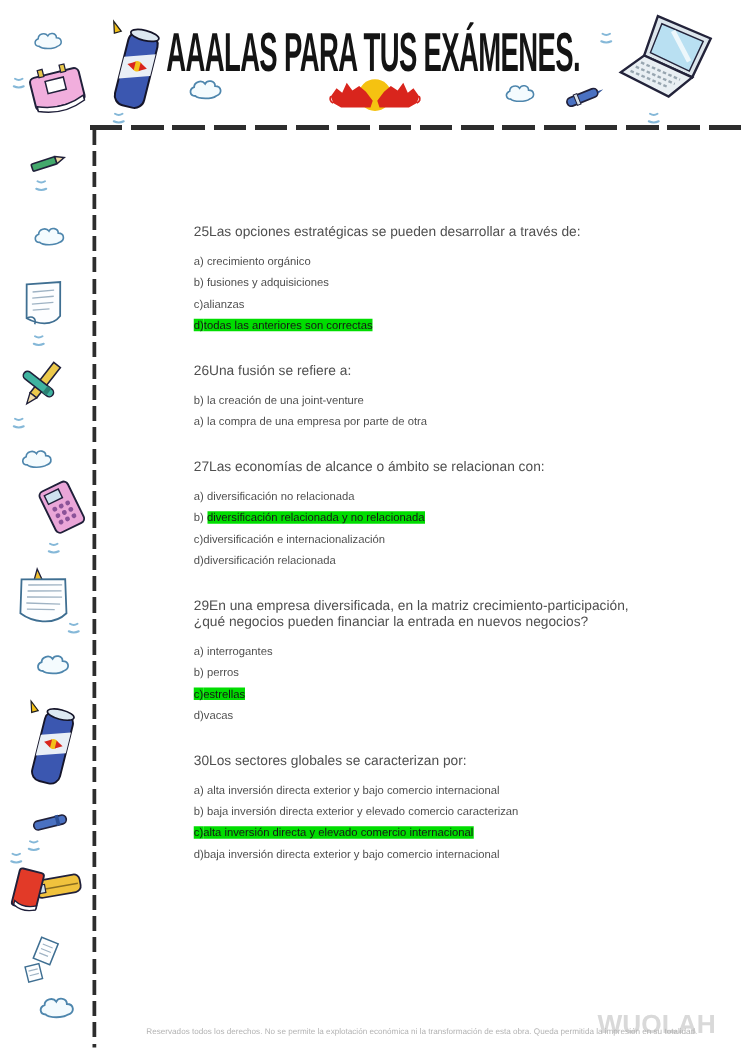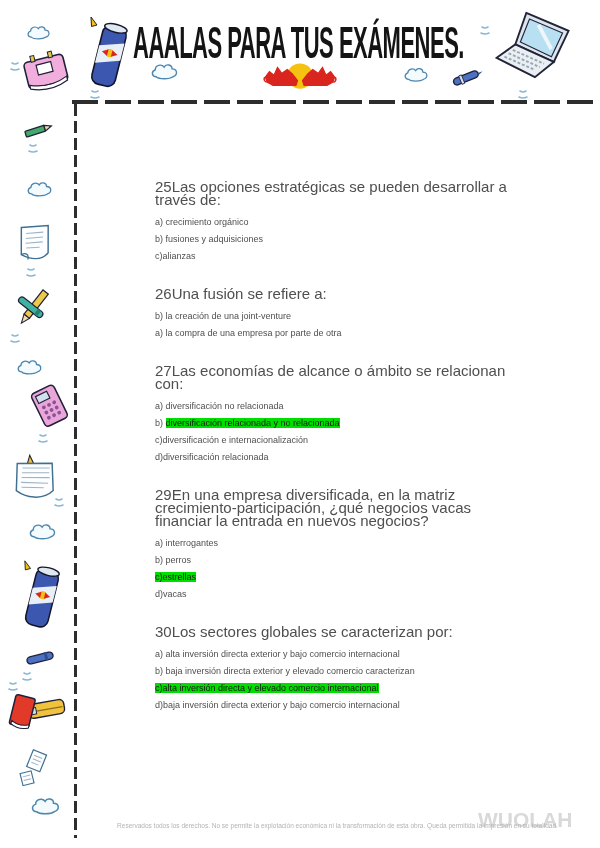--- a/index.html
+++ b/index.html
@@ -22,21 +22,21 @@
   }
   #border-left{
     position:absolute;left:74px;top:104px;width:3px;height:734px;
     background:repeating-linear-gradient(180deg,#2d2d2d 0 12px,transparent 12px 17px);
   }
   
   #questions{
     position:absolute;left:155px;top:180px;width:385px;color:#4f4f4f;
   }
   .question{margin:0 0 22px 0;}
-  .qtext{font-size:15px;line-height:13px;margin:0 12px 8px 0;}
+  .qtext{font-size:11px;line-height:13px;margin:0 12px 8px 0;}
   .option{font-size:9px;line-height:17px;margin:0;}
   .hl{background:var(--hl);color:#161616;}
   
   #watermark{
     position:absolute;left:478px;top:808px;font-size:21px;font-weight:bold;
     color:#d9d9d9;letter-spacing:0px;
   }
   #footer-note{
     position:absolute;left:75px;right:0;top:822px;text-align:center;
     font-size:6.5px;color:#b3b3b3;
@@ -256,35 +256,36 @@
 <svg class="abs" style="left:30px;top:796px" width="32" height="20" viewBox="0 0 34 20">
   <path d="M7 16 C2 16 1 10 6 8 C6 3 13 1 16 5 C18 1 25 2 25 7 C31 7 32 14 26 16 C22 19 10 19 7 16 Z" fill="#f4fbfe" stroke="#4e86ad" stroke-width="1.6"></path>
 </svg>
 
 <div id="questions">
     <div class="question">
       <p class="qtext">25Las opciones estratégicas se pueden desarrollar a través de:</p>
       <p class="option"><span>a) </span><span>crecimiento orgánico</span></p>
       <p class="option"><span>b) </span><span>fusiones y adquisiciones</span></p>
       <p class="option"><span>c)</span><span>alianzas</span></p>
+      <p class="option"><span class="hl">d)</span><span class="hl">todas las anteriores son correctas</span></p>
     </div>
     <div class="question">
       <p class="qtext">26Una fusión se refiere a:</p>
       <p class="option"><span>b) </span><span>la creación de una joint-venture</span></p>
       <p class="option"><span>a) </span><span>la compra de una empresa por parte de otra</span></p>
     </div>
     <div class="question">
       <p class="qtext">27Las economías de alcance o ámbito se relacionan con:</p>
       <p class="option"><span>a) </span><span>diversificación no relacionada</span></p>
       <p class="option"><span>b) </span><span class="hl">diversificación relacionada y no relacionada</span></p>
       <p class="option"><span>c)</span><span>diversificación e internacionalización</span></p>
       <p class="option"><span>d)</span><span>diversificación relacionada</span></p>
     </div>
     <div class="question">
-      <p class="qtext">29En una empresa diversificada, en la matriz crecimiento-participación, ¿qué negocios vacas financiar la entrada en nuevos negocios?</p>
+      <p class="qtext">29En una empresa diversificada, en la matriz crecimiento-participación, ¿qué negocios pueden financiar la entrada en nuevos negocios?</p>
       <p class="option"><span>a) </span><span>interrogantes</span></p>
       <p class="option"><span>b) </span><span>perros</span></p>
       <p class="option"><span class="hl">c)</span><span class="hl">estrellas</span></p>
       <p class="option"><span>d)</span><span>vacas</span></p>
     </div>
     <div class="question">
       <p class="qtext">30Los sectores globales se caracterizan por:</p>
       <p class="option"><span>a) </span><span>alta inversión directa exterior y bajo comercio internacional</span></p>
       <p class="option"><span>b) </span><span>baja inversión directa exterior y elevado comercio caracterizan</span></p>
       <p class="option"><span class="hl">c)</span><span class="hl">alta inversión directa y elevado comercio internacional</span></p>

